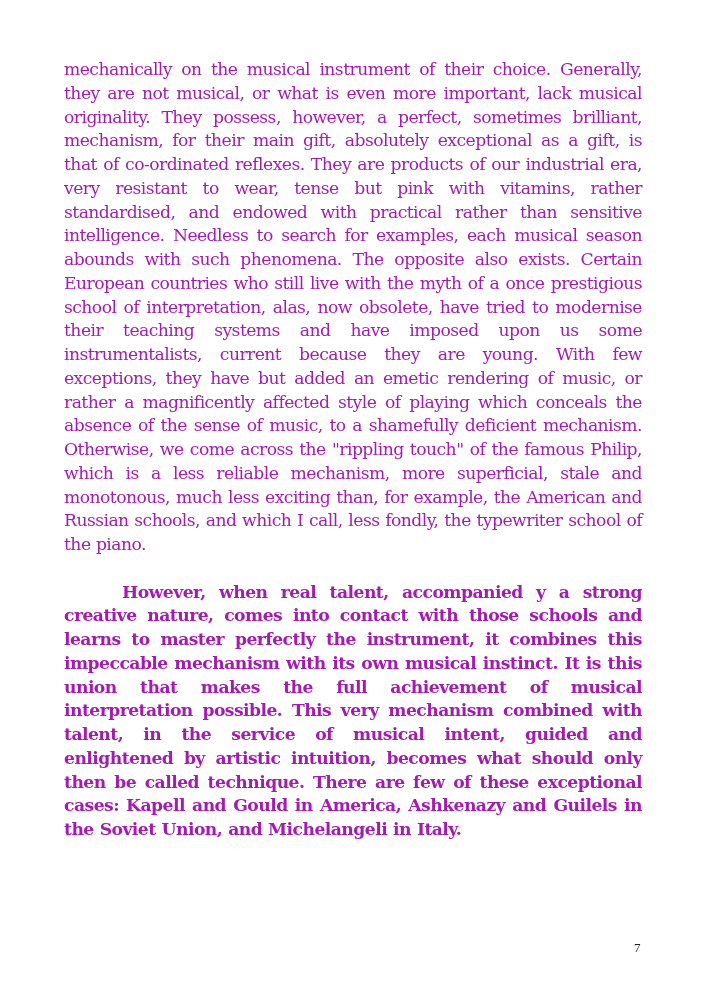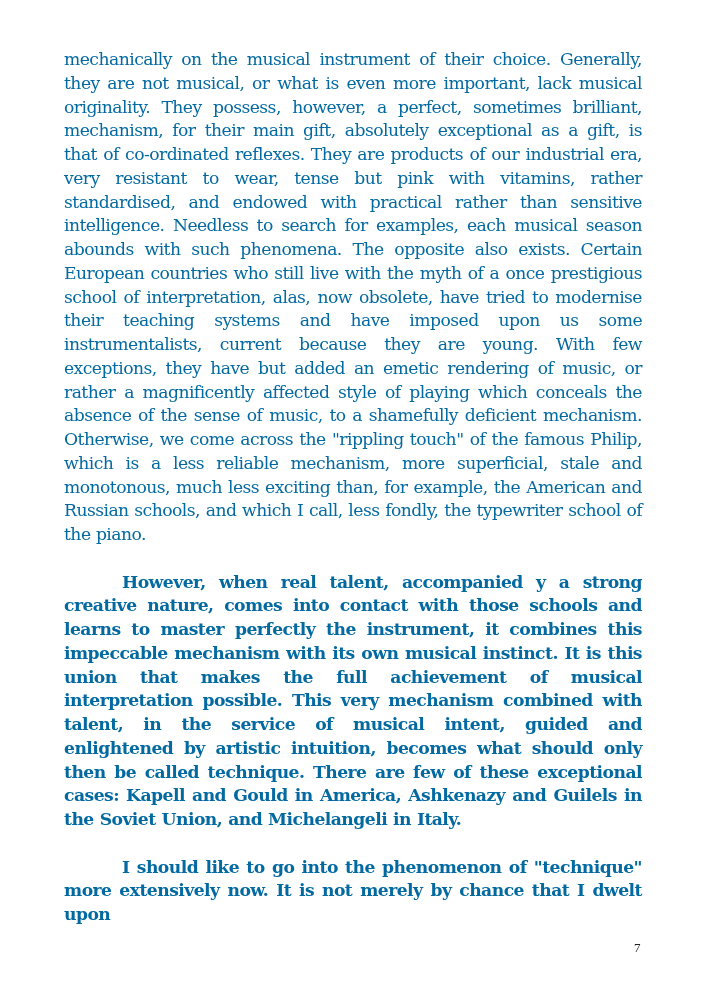--- a/index.html
+++ b/index.html
@@ -1,25 +1,25 @@
 <!DOCTYPE html>
 <html><head>
   <meta charset="utf-8">
   <style>
     html, body { margin: 0; padding: 0; background: #ffffff; }
     body { width: 706px; height: 1000px; position: relative; overflow: hidden; }
     .page {
       position: absolute;
       left: 64px;
-      top: 48px;
+      top: 58px;
       width: 578px;
       font-family: "DejaVu Serif", "Liberation Serif", serif;
       font-size: 17.2px;
       line-height: 23.75px;
-      color: #0369a1;
+      color: #a21caf;
       letter-spacing: -0.55px;
       word-spacing: 0.5px;
     }
     .para {
       margin: 0;
       text-align: justify;
       text-align-last: left;
     }
     .para.indent { text-indent: 58px; font-weight: bold; }
     .gap { height: 23.75px; }
@@ -33,16 +33,15 @@
     }
   </style>
 </head>
 <body>
 
 <div class="page">
   <p class="para">mechanically on the musical instrument of their choice. Generally, they are not musical, or what is even more important, lack musical originality. They possess, however, a perfect, sometimes brilliant, mechanism, for their main gift, absolutely exceptional as a gift, is that of co-ordinated reflexes. They are products of our industrial era, very resistant to wear, tense but pink with vitamins, rather standardised, and endowed with practical rather than sensitive intelligence. Needless to search for examples, each musical season abounds with such phenomena. The opposite also exists. Certain European countries who still live with the myth of a once prestigious school of interpretation, alas, now obsolete, have tried to modernise their teaching systems and have imposed upon us some instrumentalists, current because they are young. With few exceptions, they have but added an emetic rendering of music, or rather a magnificently affected style of playing which conceals the absence of the sense of music, to a shamefully deficient mechanism. Otherwise, we come across the "rippling touch" of the famous Philip, which is a less reliable mechanism, more superficial, stale and monotonous, much less exciting than, for example, the American and Russian schools, and which I call, less fondly, the typewriter school of the piano.</p>
   <div class="gap"></div>
   <p class="para indent">However, when real talent, accompanied y a strong creative nature, comes into contact with those schools and learns to master perfectly the instrument, it combines this impeccable mechanism with its own musical instinct. It is this union that makes the full achievement of musical interpretation possible. This very mechanism combined with talent, in the service of musical intent, guided and enlightened by artistic intuition, becomes what should only then be called technique. There are few of these exceptional cases: Kapell and Gould in America, Ashkenazy and Guilels in the Soviet Union, and Michelangeli in Italy.</p>
   <div class="gap"></div>
-  <p class="para indent">I should like to go into the phenomenon of "technique" more extensively now. It is not merely by chance that I dwelt upon</p>
 </div>
 
 <div class="page-number">7</div>
 
 </body></html>

